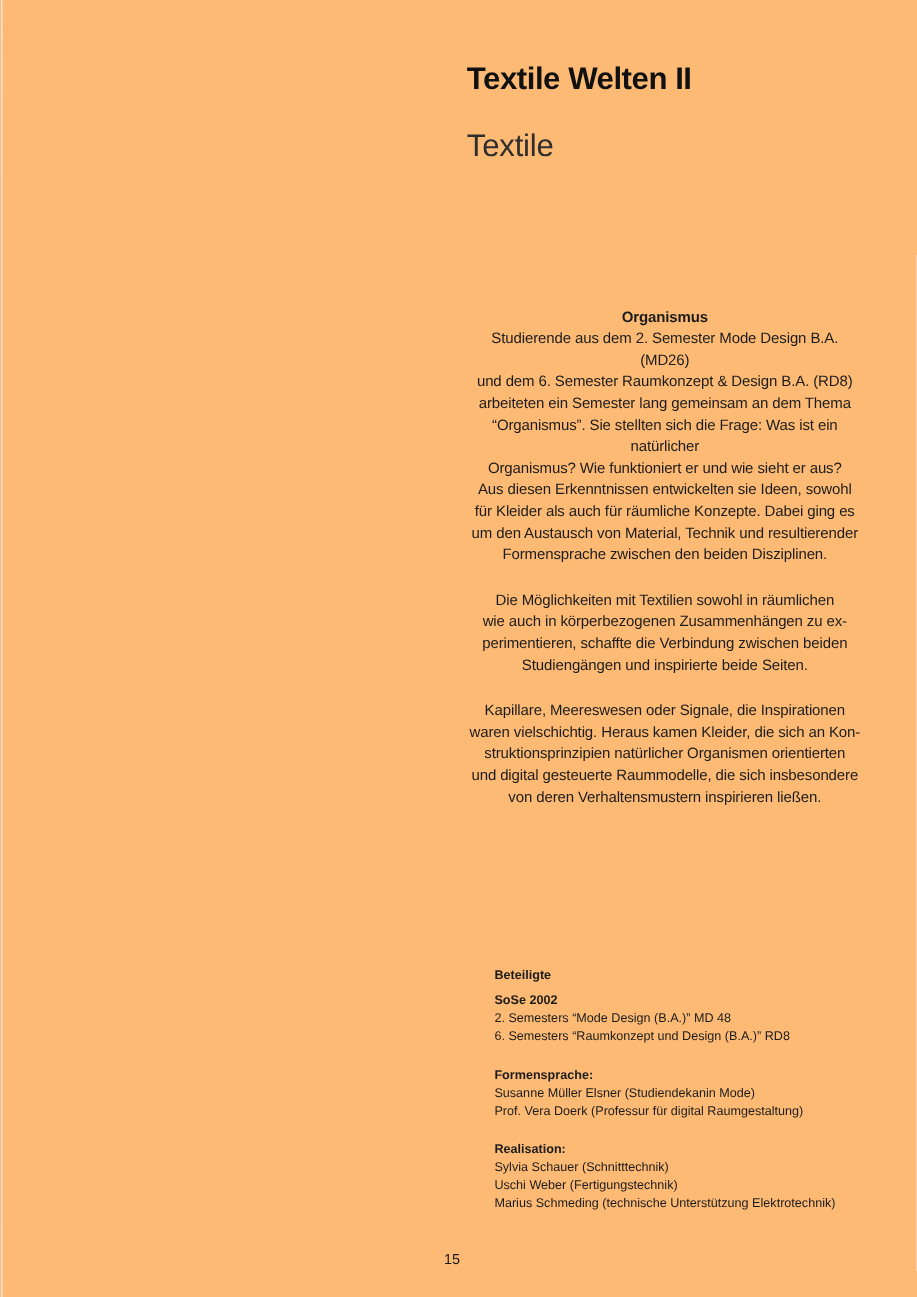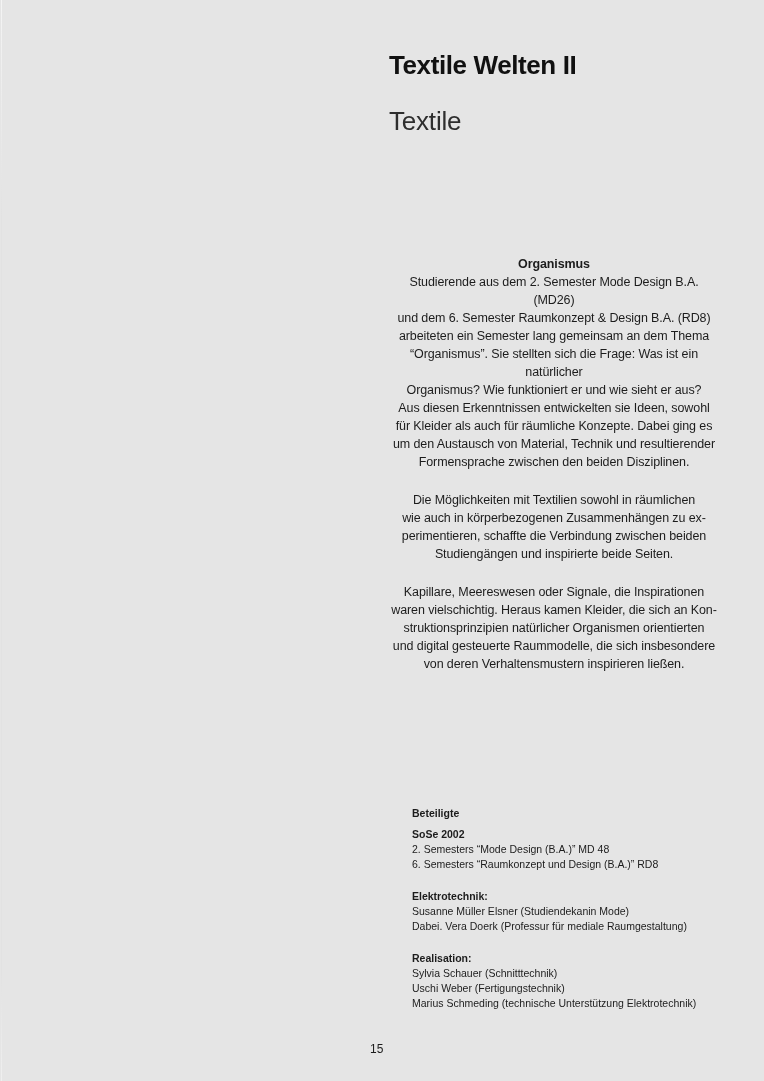--- a/index.html
+++ b/index.html
@@ -4,21 +4,21 @@
 <style>
   html, body {
     margin: 0;
     padding: 0;
     background: #ffffff;
   }
   .page {
     position: relative;
     width: 764px;
     height: 1081px;
-    background: #e5e5e5;
+    background: #fdba74;
     overflow: hidden;
     font-family: "Liberation Sans", sans-serif;
     color: #1c1c1c;
   }
   .page-edge {
     position: absolute;
     left: 1px;
     top: 0;
     bottom: 0;
     width: 1px;
@@ -129,23 +129,23 @@
 von deren Verhaltensmustern inspirieren ließen.</p>
   </div>
 
   <div class="credits">
     <div class="credits-heading">Beteiligte</div>
     <div class="bold">SoSe 2002</div>
     <div class="lines">2. Semesters “Mode Design (B.A.)” MD 48
 6. Semesters “Raumkonzept und Design (B.A.)”  RD8</div>
 
     <div class="credits-block">
-      <div class="bold">Elektrotechnik:</div>
+      <div class="bold">Formensprache:</div>
       <div class="lines">Susanne Müller Elsner (Studiendekanin Mode)
-Dabei. Vera Doerk (Professur für mediale Raumgestaltung)</div>
+Prof. Vera Doerk (Professur für digital Raumgestaltung)</div>
     </div>
 
     <div class="credits-block">
       <div class="bold">Realisation:</div>
       <div class="lines">Sylvia Schauer (Schnitttechnik)
 Uschi Weber (Fertigungstechnik)
 Marius Schmeding (technische Unterstützung Elektrotechnik)</div>
     </div>
   </div>
 

